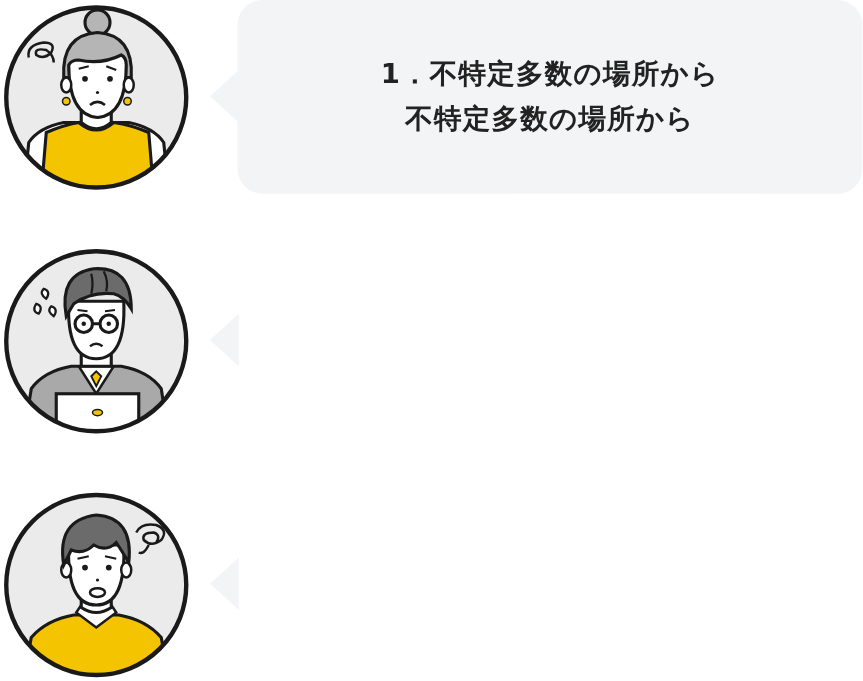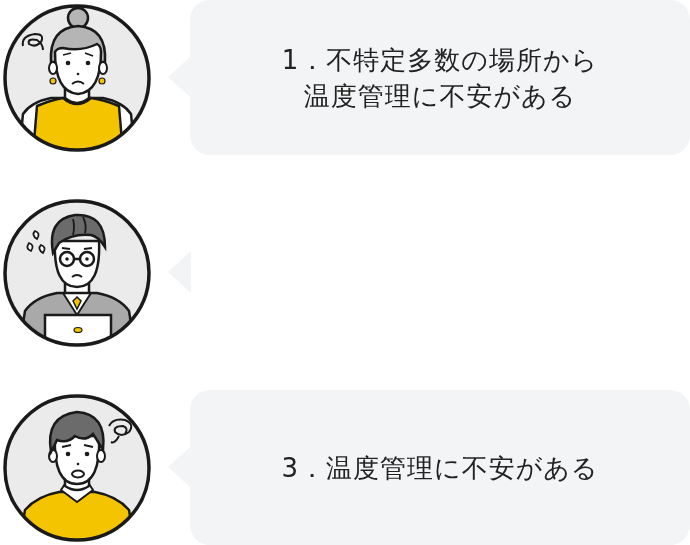--- a/index.html
+++ b/index.html
@@ -7,21 +7,21 @@
            font-family: "DejaVu Sans", "Liberation Sans", sans-serif; }
     .row { position: absolute; left: 0; width: 690px; height: 155px; }
     .avatar { position: absolute; left: 1px; top: 2px; width: 152px; height: 152px; }
     .avatar svg { width: 152px; height: 152px; display: block; }
     .bubble { position: absolute; left: 190px; top: 0; width: 500px; height: 155px;
               background: #f3f4f6; border-radius: 20px;
               display: flex; align-items: center; justify-content: center; }
     .tail { position: absolute; left: 168px; top: 56px; width: 0; height: 0;
             border-top: 21px solid transparent; border-bottom: 21px solid transparent;
             border-right: 23px solid #f3f4f6; }
-    .bubble-text { font-weight: normal; font-size: 26px; line-height: 36px; color: #222222;
+    .bubble-text { font-weight: bold; font-size: 22px; line-height: 36px; color: #222222;
                    text-align: center; letter-spacing: 1px; }
     .bubble-text span { display: block; }
   </style>
 </head>
 <body>
 
 <div class="row" style="top:0px;">
   <div class="avatar">
     <svg viewBox="0 0 152 152">
       <defs>
@@ -58,21 +58,21 @@
 
         <path d="M22 44 Q20 34 34 32 Q44 32 40 40 Q34 46 28 42 Q26 36 36 38 Q42 42 42 48" stroke="#1a1a1a" stroke-width="2" fill="none"></path>
       </g>
       <circle cx="76" cy="76" r="72" fill="none" stroke="#1a1a1a" stroke-width="3.5"></circle>
     </svg>
   </div>
   <div class="tail"></div>
   <div class="bubble">
     <div class="bubble-text">
       <span>1．不特定多数の場所から</span>
-      <span>温度管理に不安がある</span>
+      <span>不特定多数の場所から</span>
     </div>
   </div>
 </div>
 
 <div class="row" style="top:195px;">
   <div class="avatar">
     <svg viewBox="0 0 152 152">
       <defs>
           <clipPath id="c2">
             <circle cx="76" cy="76" r="72"></circle>
@@ -143,18 +143,13 @@
         <circle cx="77" cy="72" r="1.3" fill="#1a1a1a"></circle>
 
         <ellipse cx="77" cy="82" rx="6" ry="3.5" fill="#ffffff" stroke="#1a1a1a" stroke-width="2"></ellipse>
 
         <path d="M108 34 Q112 26 124 28 Q134 32 128 40 Q120 46 114 40 Q112 34 122 34 Q128 36 124 42 M118 44 Q114 52 110 50" stroke="#1a1a1a" stroke-width="2" fill="none"></path>
       </g>
       <circle cx="76" cy="76" r="72" fill="none" stroke="#1a1a1a" stroke-width="3.5"></circle>
     </svg>
   </div>
   <div class="tail"></div>
-  <div class="bubble">
-    <div class="bubble-text">
-      <span>3．温度管理に不安がある</span>
-    </div>
-  </div>
 </div>
 
 </body></html>

